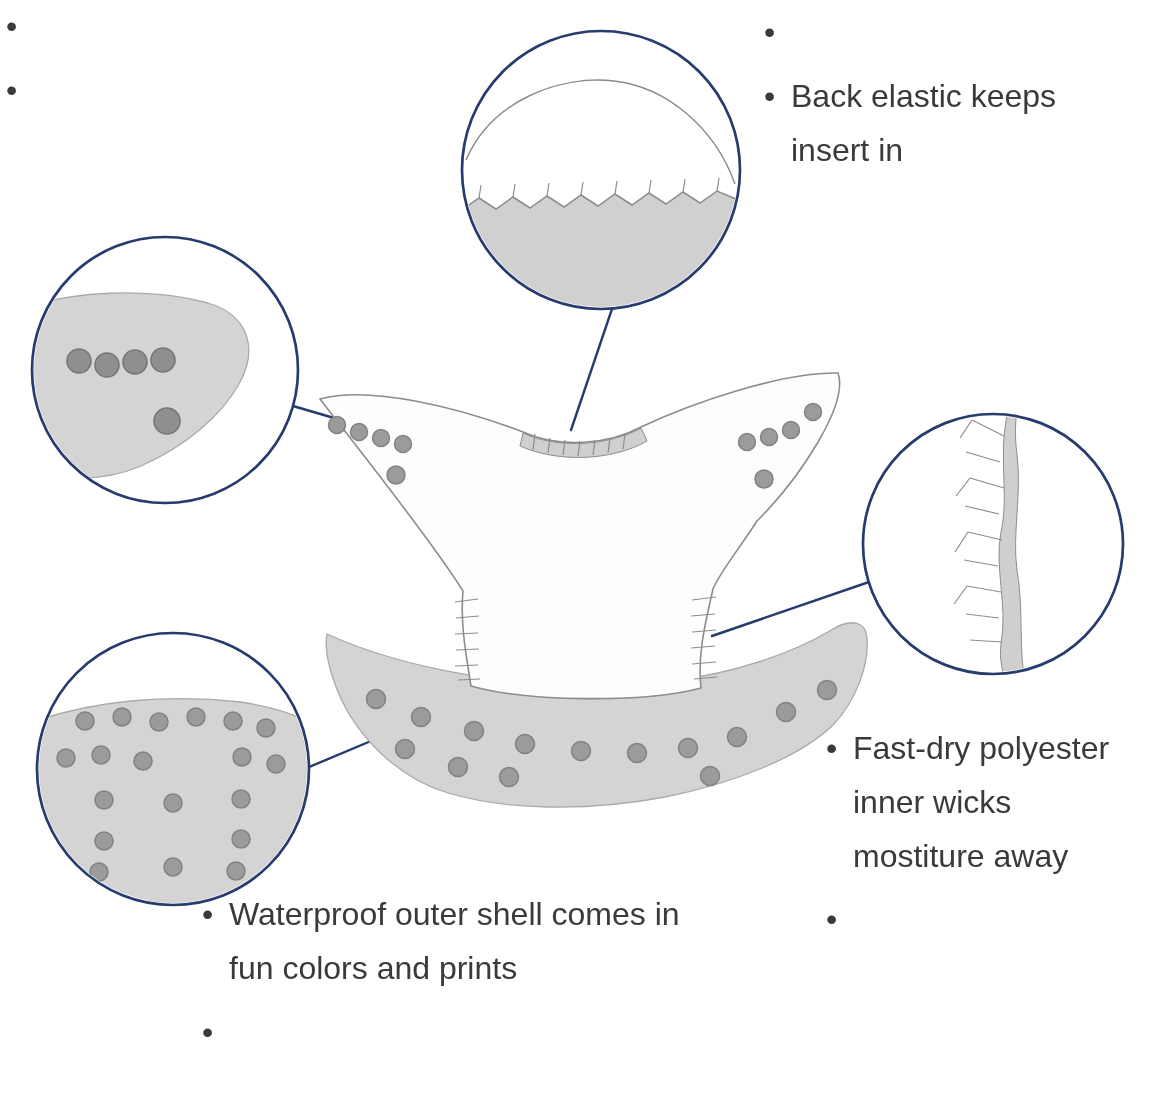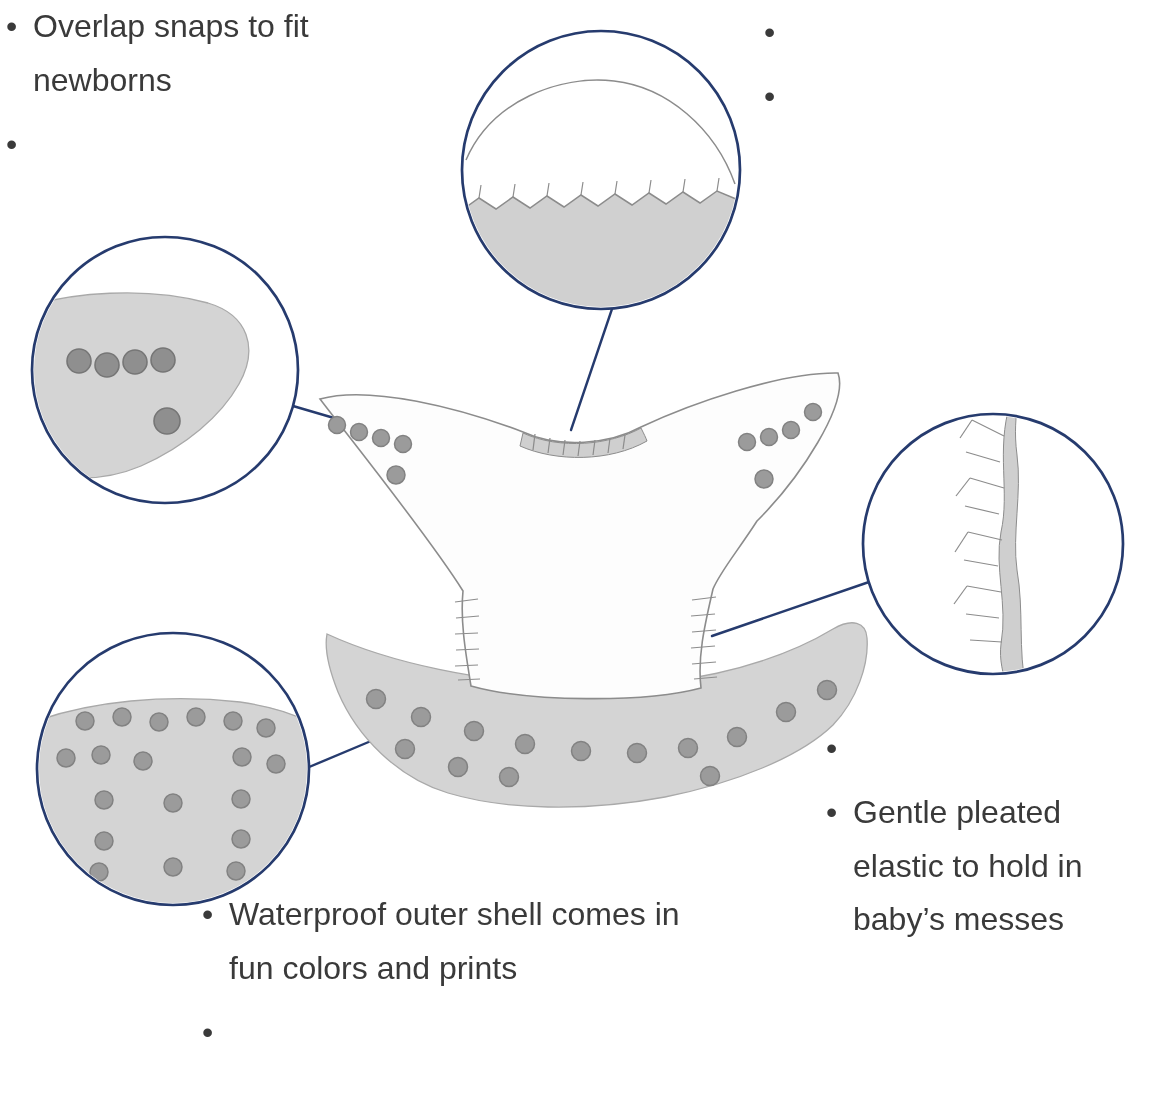--- a/index.html
+++ b/index.html
@@ -212,46 +212,46 @@
           <circle class="dot" cx="173" cy="867" r="9"></circle>
           <circle class="dot" cx="236" cy="871" r="9"></circle>
         </g>
       </g>
     </g>
   </svg>
 
   <div class="annotation" style="left:6px; top:0; width:445px">
     <div class="bullet-item">
       <span class="bullet-glyph">•</span>
-      <span class="bullet-text">Overlap snaps to fit
-newborns</span>
     </div>
     <div class="bullet-item">
       <span class="bullet-glyph">•</span>
     </div>
   </div>
 
   <div class="annotation" style="left:764px; top:6px; width:340px">
     <div class="bullet-item">
       <span class="bullet-glyph">•</span>
     </div>
     <div class="bullet-item">
       <span class="bullet-glyph">•</span>
+      <span class="bullet-text">Back elastic keeps
+insert in</span>
     </div>
   </div>
 
   <div class="annotation" style="left:826px; top:722px; width:333px">
     <div class="bullet-item">
       <span class="bullet-glyph">•</span>
-    </div>
-    <div class="bullet-item">
-      <span class="bullet-glyph">•</span>
-      <span class="bullet-text">Gentle pleated
-elastic to hold in
-baby’s messes</span>
+      <span class="bullet-text">Fast-dry polyester
+inner wicks
+mostiture away</span>
+    </div>
+    <div class="bullet-item">
+      <span class="bullet-glyph">•</span>
     </div>
   </div>
 
   <div class="annotation" style="left:202px; top:888px; width:575px">
     <div class="bullet-item">
       <span class="bullet-glyph">•</span>
       <span class="bullet-text">Waterproof outer shell comes in
 fun colors and prints</span>
     </div>
     <div class="bullet-item">

